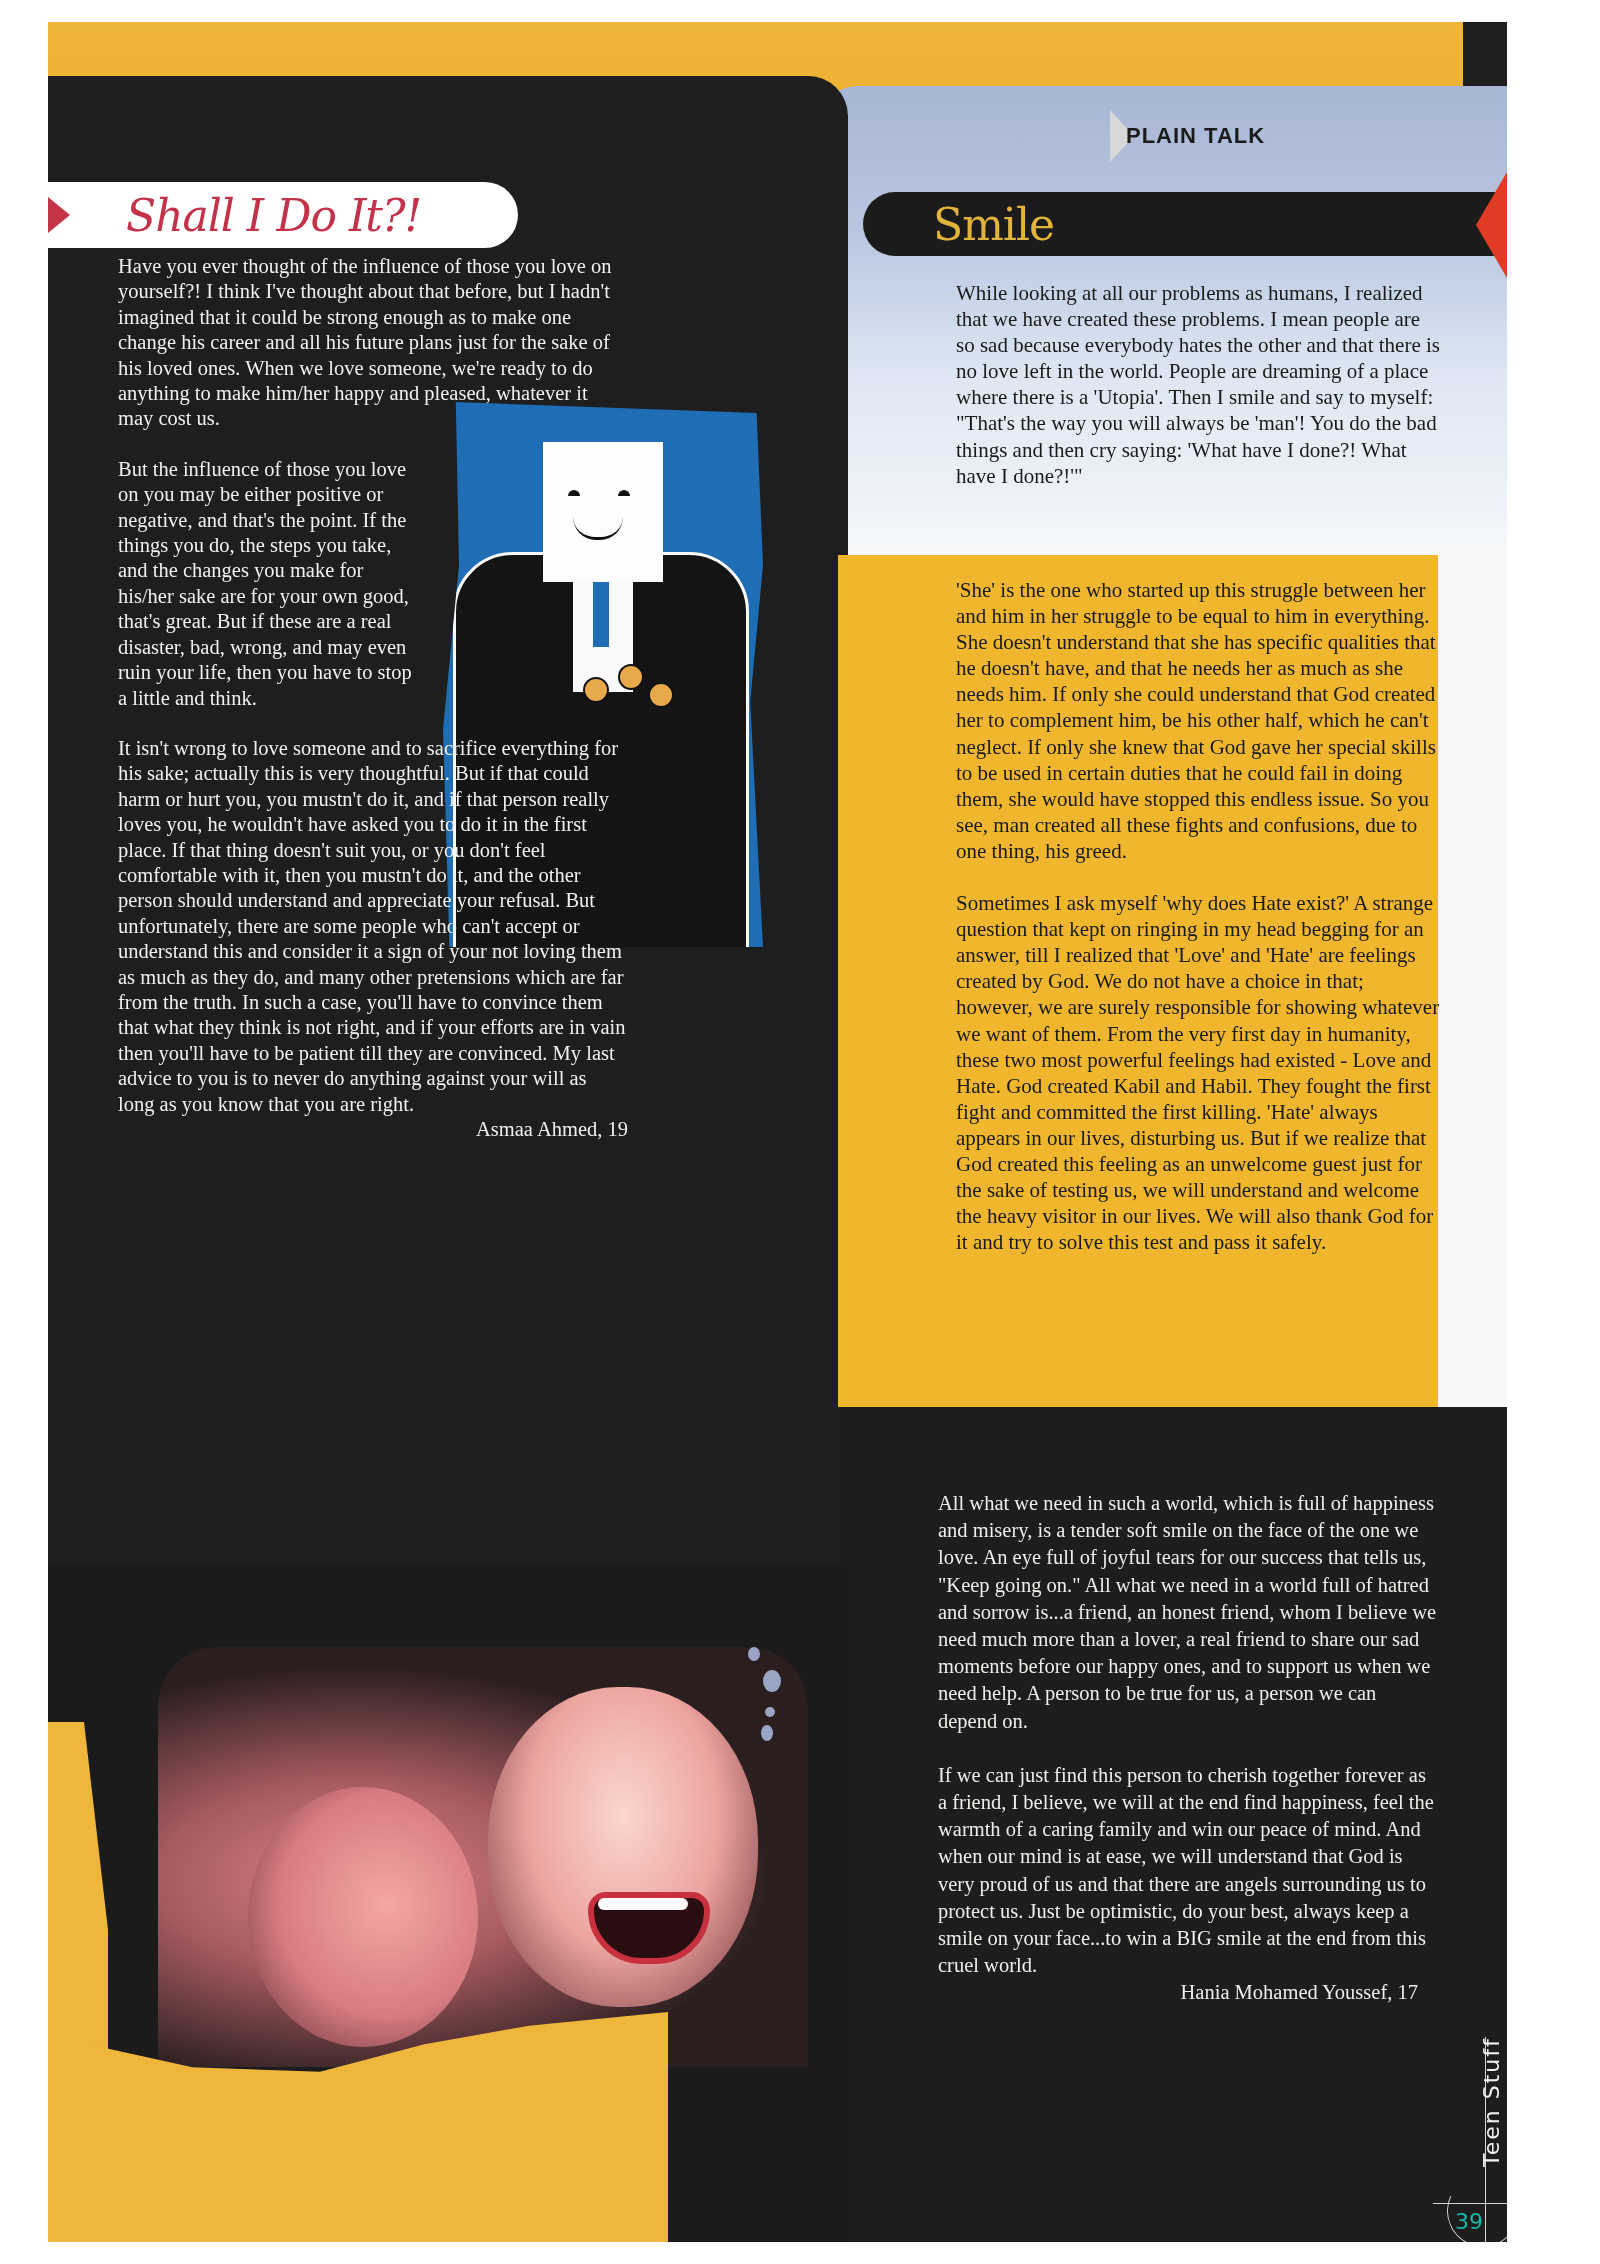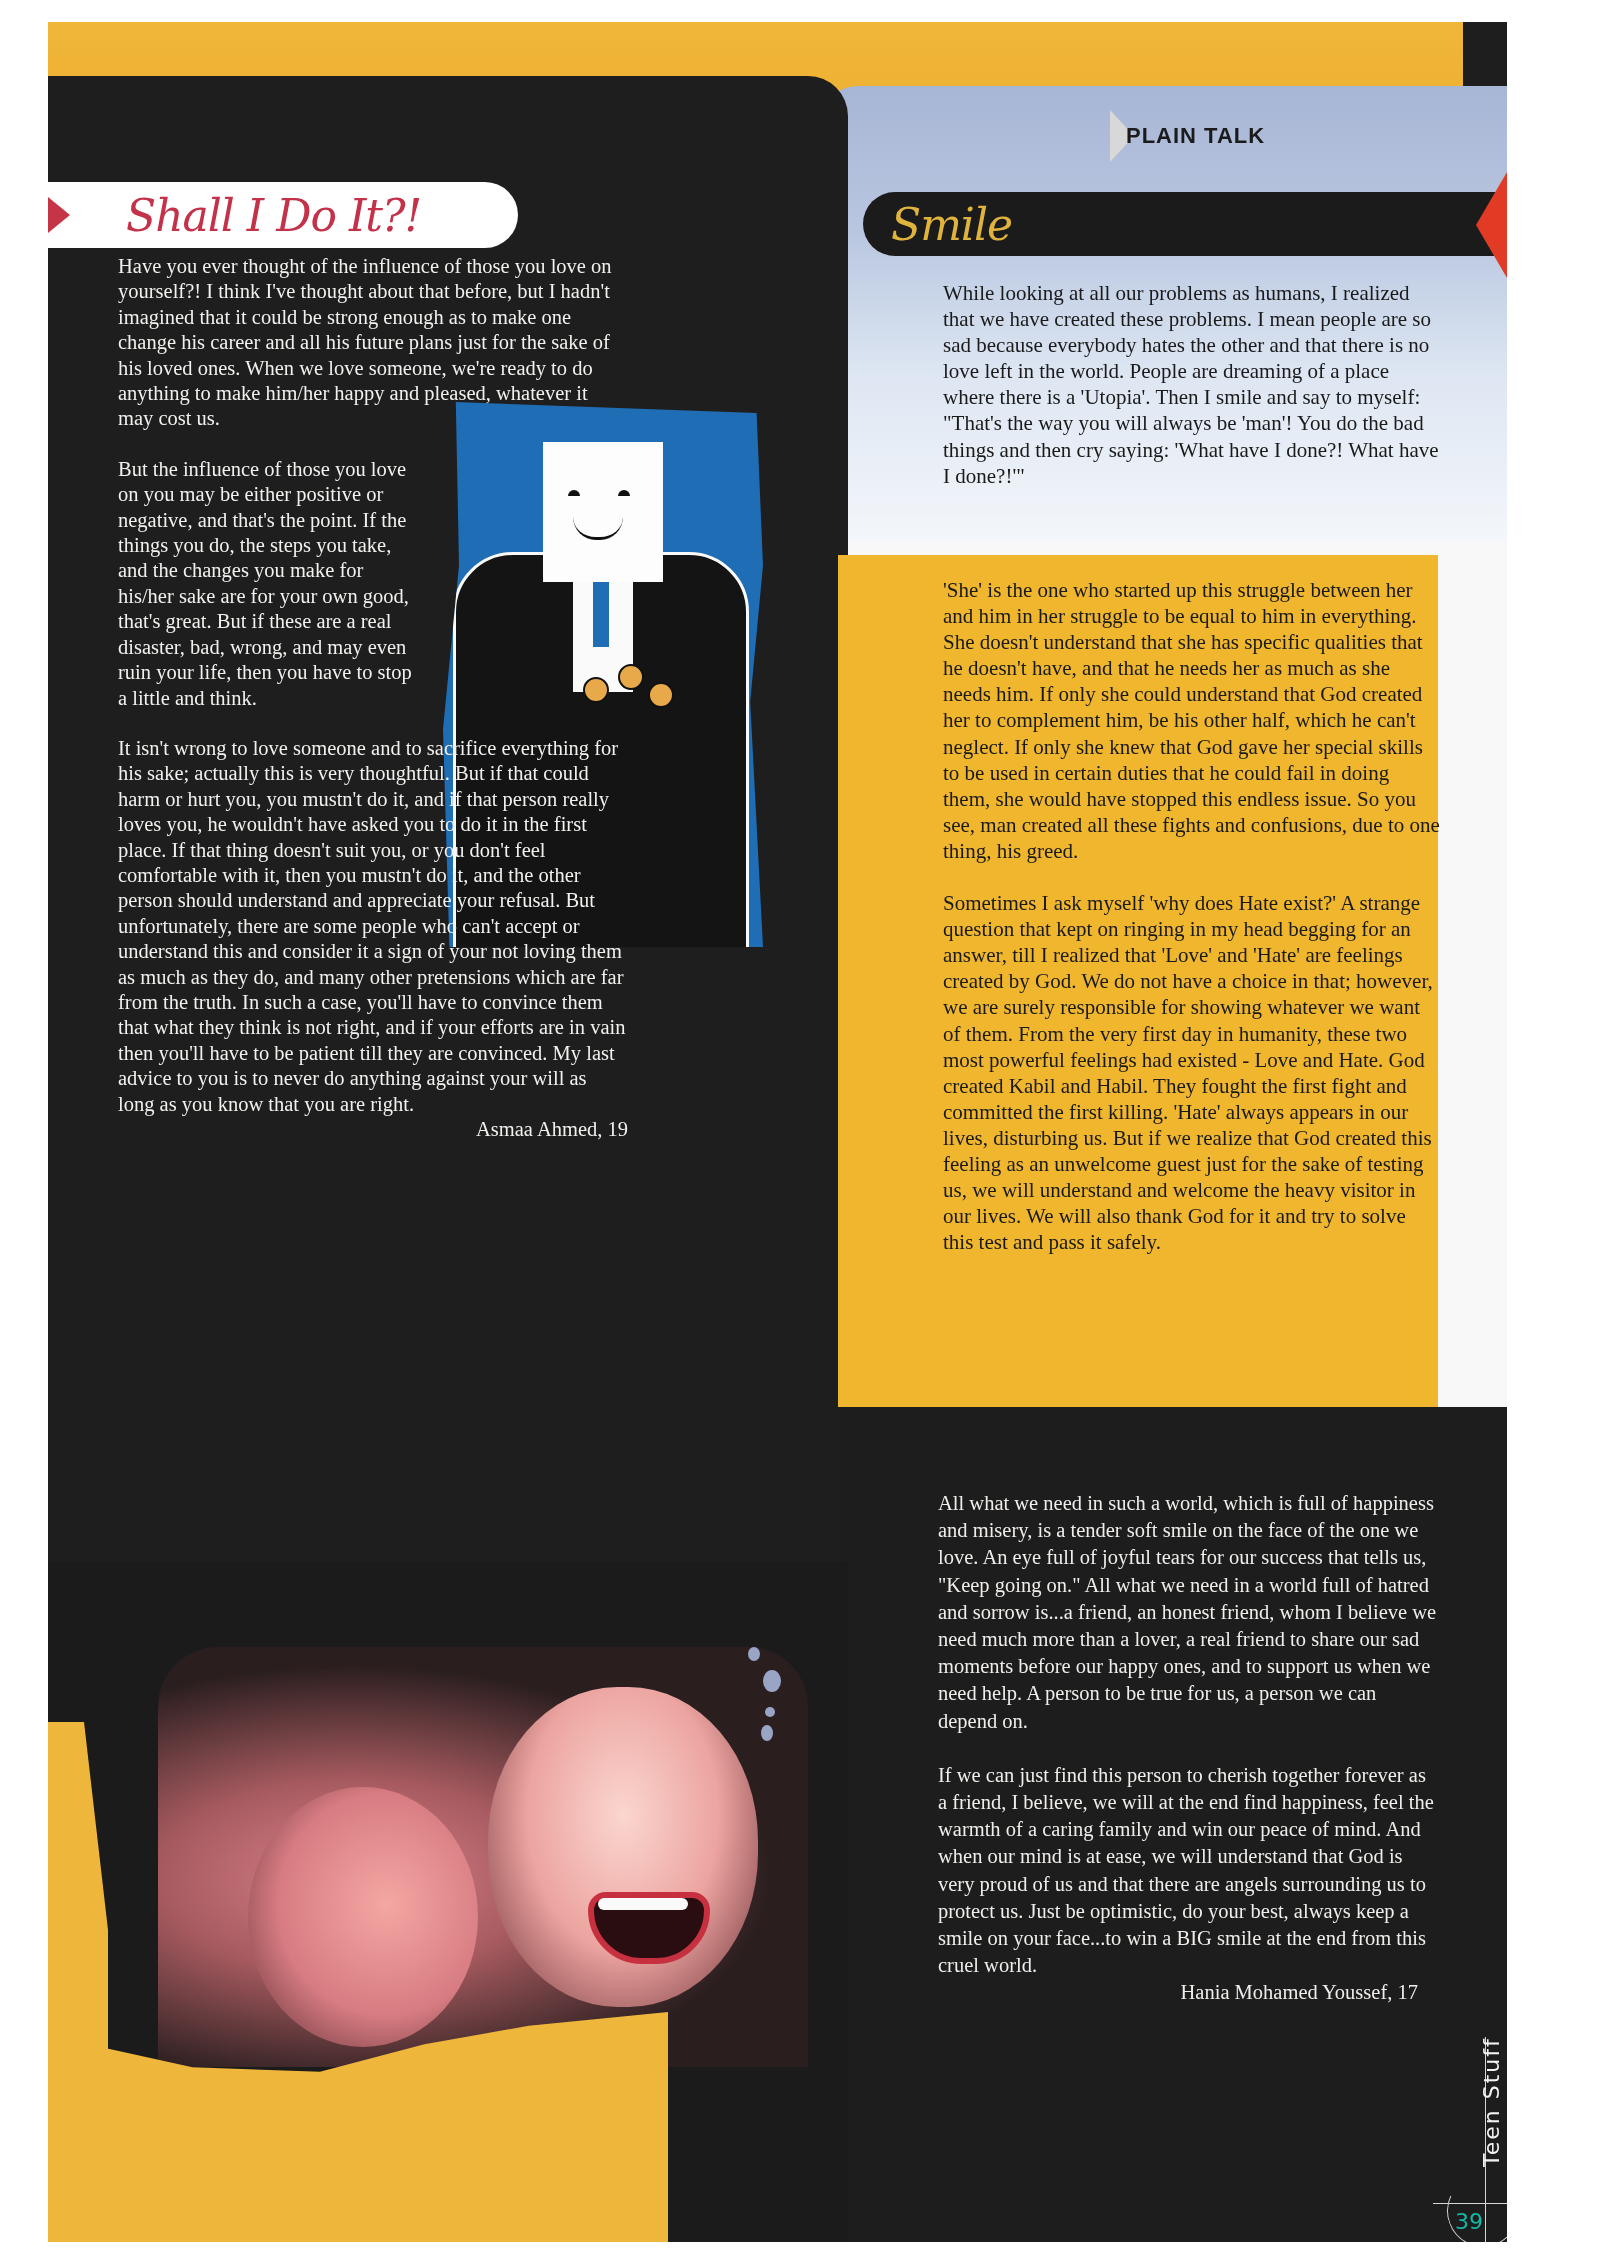--- a/index.html
+++ b/index.html
@@ -17,21 +17,21 @@
 
   .plain-talk { position:absolute; left:1030px; top:88px; display:flex; align-items:center;padding-left:32px; }
   .plain-talk .tri { width:0; height:0; border-top:26px solid transparent; border-bottom:26px solid transparent; border-left:24px solid #d8d8d8; margin-right:-8px; }
   .plain-talk .label { font-family:"Liberation Sans", sans-serif; font-weight:bold; font-size:22px; letter-spacing:1px; color:#1b1b1b; }
 
   .title-pill-left { position:absolute; left:0; top:160px; width:470px; height:66px; background:#ffffff; border-radius:0 34px 34px 0; display:flex; align-items:center; }
   .title-pill-left .arrow { width:0; height:0; border-top:18px solid transparent; border-bottom:18px solid transparent; border-left:22px solid #c63447; margin-left:0; margin-right:24px; }
   .title-pill-left .text { font-family:"DejaVu Serif", serif; font-size:44px; color:#c4324a; font-style:italic; letter-spacing:-1px;margin-left:32px; }
 
   .title-pill-right { position:absolute; left:815px; top:170px; width:644px; height:64px; background:#1b1b1b; border-radius:32px 0 0 32px; display:flex; align-items:center; }
-  .title-pill-right .text { font-family:"DejaVu Serif", serif; font-size:44px; color:#e0b43c; margin-left:28px; letter-spacing:-1px;font-style:italic; }
+  .title-pill-right .text { font-family:"DejaVu Serif", serif; font-size:44px; color:#e0b43c; margin-left:70px; letter-spacing:-1px; }
   .red-arrow { position:absolute; left:1428px; top:145px; width:0; height:0; border-top:58px solid transparent; border-bottom:58px solid transparent; border-right:34px solid #e23b25; }
 
   .col-left { position:absolute; left:70px; top:232px; width:500px; color:#f1f1ee; font-size:20.5px; line-height:25.4px; }
   .col-left p { margin:0 0 25px 0; }
   .col-left .author { text-align:right; margin-top:-25px; }
 
   .illus { position:absolute; left:395px; top:380px; width:320px; height:545px; background:#1f6db5; clip-path:polygon(4% 0,98% 2%,100% 30%,96% 55%,100% 100%,2% 100%,0 60%,5% 30%); }
   .illus .head { position:absolute; left:100px; top:40px; width:120px; height:140px; background:#fdfdfd; }
   .illus .eye { position:absolute; top:88px; width:12px; height:6px; background:#111; border-radius:6px 6px 0 0; }
   .illus .smile { position:absolute; left:130px; top:115px; width:50px; height:20px; border-bottom:3px solid #111; border-radius:0 0 30px 30px; }
@@ -44,21 +44,21 @@
   .photo .face1 { position:absolute; left:90px; top:140px; width:230px; height:260px; border-radius:50%; background:radial-gradient(ellipse at 60% 45%,#f4a7a3 0%,#d77c82 55%,#5b2c31 100%); }
   .photo .face2 { position:absolute; left:330px; top:40px; width:270px; height:320px; border-radius:48%; background:radial-gradient(ellipse at 50% 40%,#fbd6cf 0%,#eca4a0 50%,#6a2f35 100%); }
   .photo .mouth { position:absolute; left:430px; top:245px; width:110px; height:60px; background:#2a0d10; border:6px solid #c7313f; border-radius:20px 20px 60px 60px; }
   .photo .teeth { position:absolute; left:440px; top:251px; width:90px; height:12px; background:#fafafa; border-radius:6px; }
   .yellow-wave { position:absolute; left:40px; top:1990px; width:580px; height:230px; background:#efb63c;
      clip-path:polygon(0 14%,18% 24%,40% 26%,58% 14%,76% 6%,100% 0,100% 100%,0 100%); }
   .yellow-left-strip { position:absolute; left:0; top:1700px; width:60px; height:520px; background:#efb63c; clip-path:polygon(0 0,60% 0,100% 40%,100% 100%,0 100%); }
   .dots span { position:absolute; background:#9aa4c4; border-radius:50%; }
 
   .col-right { position:absolute; left:892px; top:258px; width:500px; font-size:21px; line-height:26.1px; color:#1a1a1a; }
-  .col-right p { margin:0 0 26px 3px; }
+  .col-right p { margin:0 0 26px 16px; }
   .col-right-low { position:absolute; left:890px; top:1468px; width:500px; font-size:20.5px; line-height:27.2px; color:#f0eeea; }
   .col-right-low p { margin:0 0 27px 0; }
   .col-right-low .author { text-align:right; margin-top:-27px; padding-right:20px; }
 
   .folio { position:absolute; left:1385px; top:2005px; width:100px; height:220px; }
   .folio .vline { position:absolute; left:52px; top:10px; width:1px; height:218px; background:#d7d7d7; }
   .folio .hline { position:absolute; left:0; top:176px; width:110px; height:1px; background:#d7d7d7; }
   .folio .circle { position:absolute; left:14px; top:148px; width:70px; height:70px; border:1px solid #cfcfcf; border-radius:50%; border-right-color:transparent; border-top-color:transparent; transform:rotate(-20deg); }
   .folio .num { position:absolute; left:22px; top:182px; font-family:"DejaVu Sans", sans-serif; font-size:22px; color:#14b8a6; }
   .folio .mag { position:absolute; left:46px; top:140px; transform-origin:0 0; transform:rotate(-90deg); font-family:"DejaVu Sans", sans-serif; font-size:22px; letter-spacing:2px; color:#f2f2f2; white-space:nowrap; }

